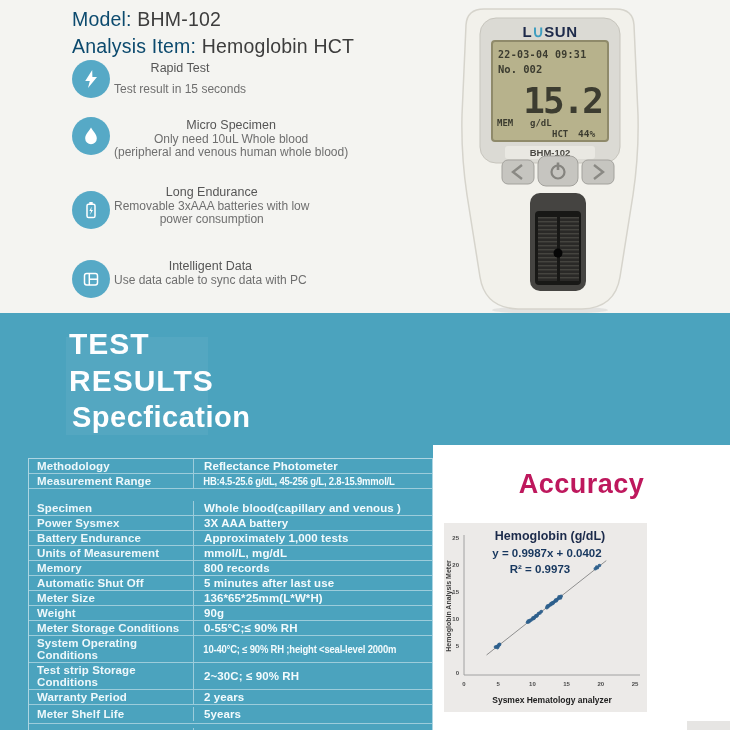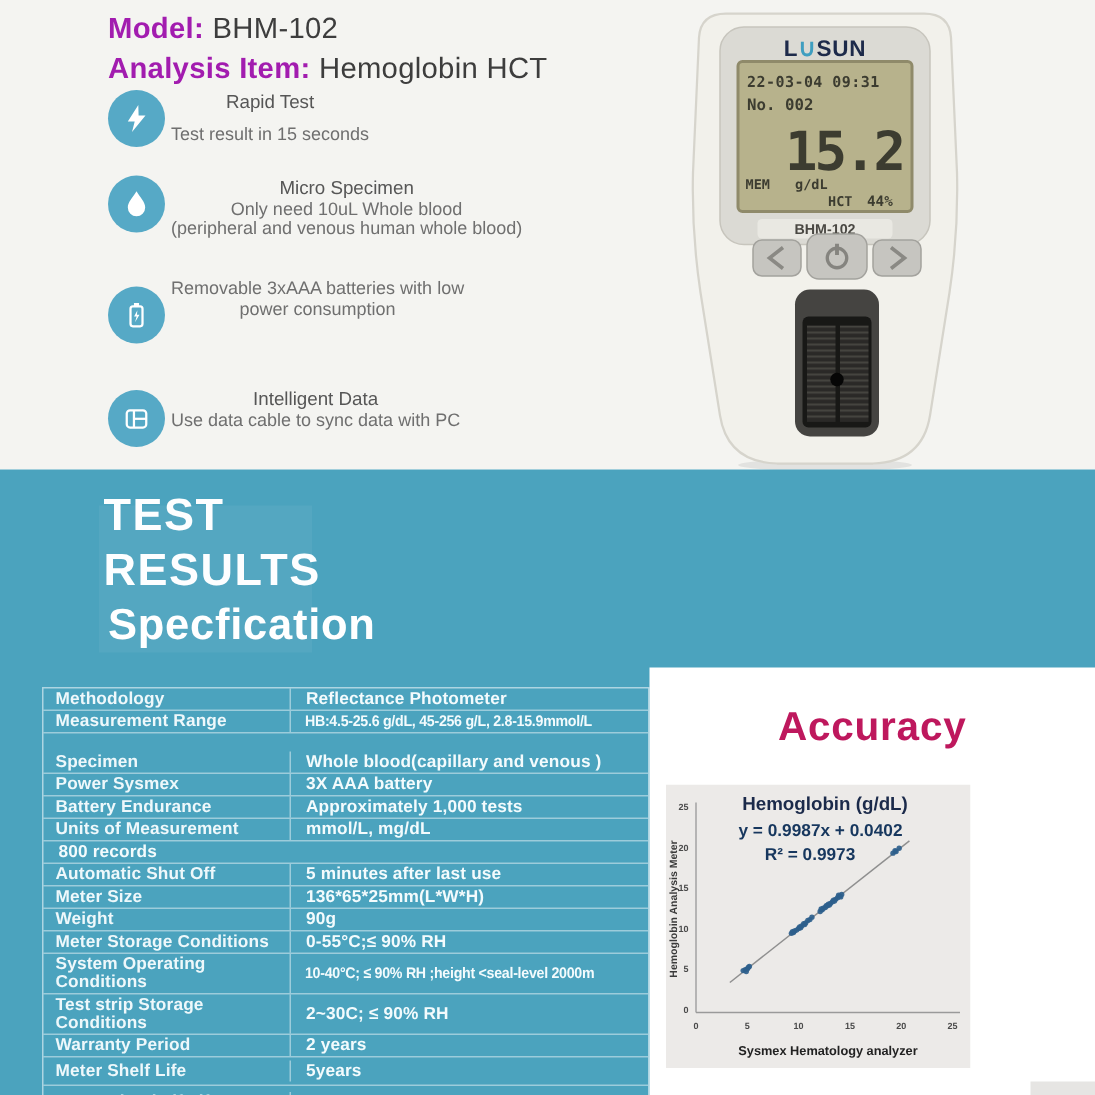--- a/index.html
+++ b/index.html
@@ -3,21 +3,21 @@
 <meta charset="utf-8">
 <style>
   html,body{margin:0;padding:0;background:#ffffff;}
   .page{position:relative;width:730px;height:730px;background:#ffffff;overflow:hidden;
         font-family:"Liberation Sans",sans-serif;}
 
   
   .top{position:absolute;left:0;top:0;width:730px;height:313px;background:#f4f4f1;}
   .head{position:absolute;left:72px;top:6px;}
   .head-line{font-size:19.5px;line-height:27px;color:#3d3d3d;letter-spacing:.2px;}
-  .head-line .lbl{font-weight:700;color:#a21caf;}
+  .head-line .lbl{font-weight:400;color:#0c4a6e;}
 
   .feature{position:absolute;left:72px;display:flex;gap:4px;text-align:center;}
   .icon-circle{width:38px;height:38px;border-radius:50%;background:#56a9c6;flex:0 0 38px;
                display:flex;align-items:center;justify-content:center;}
   .ftext{padding-top:2px;}
   .ftitle{font-size:12.5px;color:#565656;line-height:13.5px;}
   .fline{font-size:12px;color:#6f6f6f;line-height:13.5px;}
   .f1{top:60px;} .f1 .fline{margin-top:7px;}
   .f2{top:117px;}
   .f3{top:184px;} .f3 .icon-circle{margin-top:7px;}
@@ -100,20 +100,21 @@
 
     <div class="feature f3">
       <div class="icon-circle">
         <svg width="22" height="22" viewBox="0 0 22 22">
           <rect x="9.3" y="3" width="3.4" height="2.2" fill="#ffffff"></rect>
           <rect x="7" y="5.2" width="8" height="13.3" rx="1.6" fill="none" stroke="#ffffff" stroke-width="1.5"></rect>
           <path d="M11.6 7.8 L9.4 12 h1.7 l-1.1 3.8 L13 10.9 h-1.7 Z" fill="#ffffff"></path>
         </svg>
       </div>
       <div class="ftext">
+        <div class="ftitle">Long Endurance</div>
         <div class="fline">Removable 3xAAA batteries with low</div>
         <div class="fline">power consumption</div>
       </div>
     </div>
 
     <div class="feature f4">
       <div class="icon-circle">
         <svg width="22" height="22" viewBox="0 0 22 22">
           <rect x="4.5" y="5.5" width="13" height="11.5" rx="2.2" fill="none" stroke="#ffffff" stroke-width="1.5"></rect>
           <line x1="9.3" y1="5.5" x2="9.3" y2="17" stroke="#ffffff" stroke-width="1.5"></line>
@@ -200,20 +201,21 @@
         </div>
         <div class="spec-row">
           <div class="spec-label">Battery Endurance</div>
           <div class="spec-value">Approximately 1,000 tests</div>
         </div>
         <div class="spec-row">
           <div class="spec-label">Units of Measurement</div>
           <div class="spec-value">mmol/L, mg/dL</div>
         </div>
         <div class="spec-row">
+          <div class="spec-label">Memory</div>
           <div class="spec-value">800 records</div>
         </div>
         <div class="spec-row">
           <div class="spec-label">Automatic Shut Off</div>
           <div class="spec-value">5 minutes  after last use</div>
         </div>
         <div class="spec-row">
           <div class="spec-label">Meter Size</div>
           <div class="spec-value">136*65*25mm(L*W*H)</div>
         </div>

